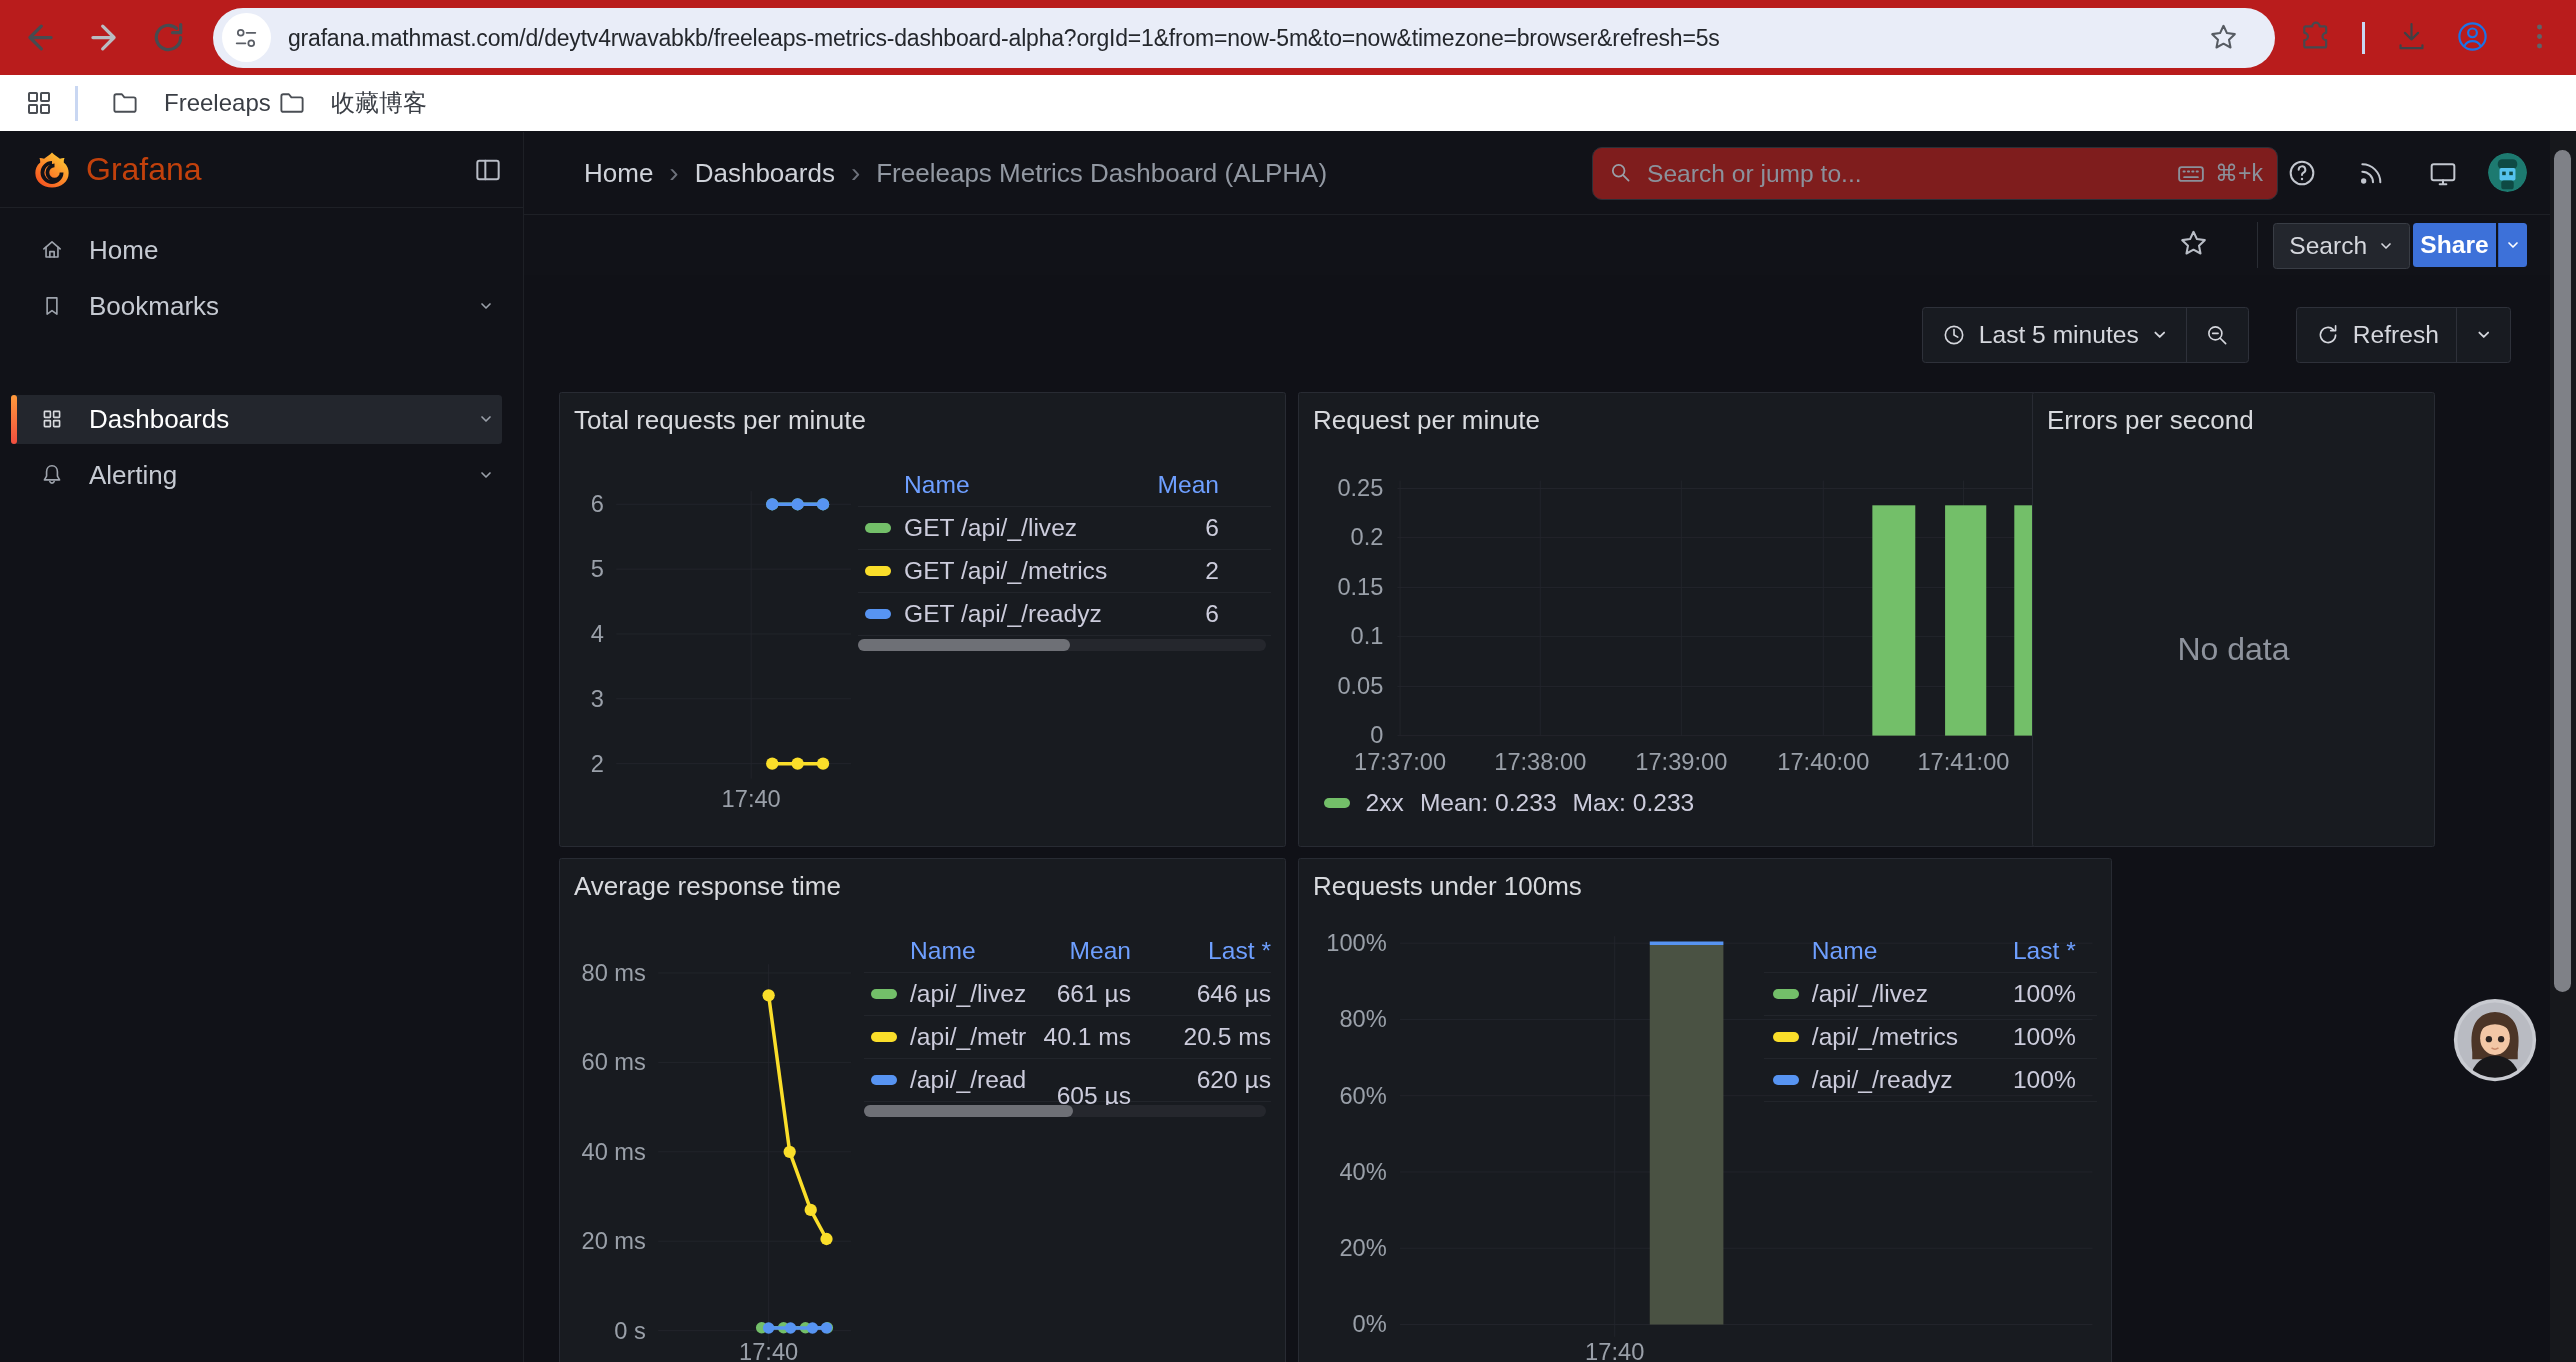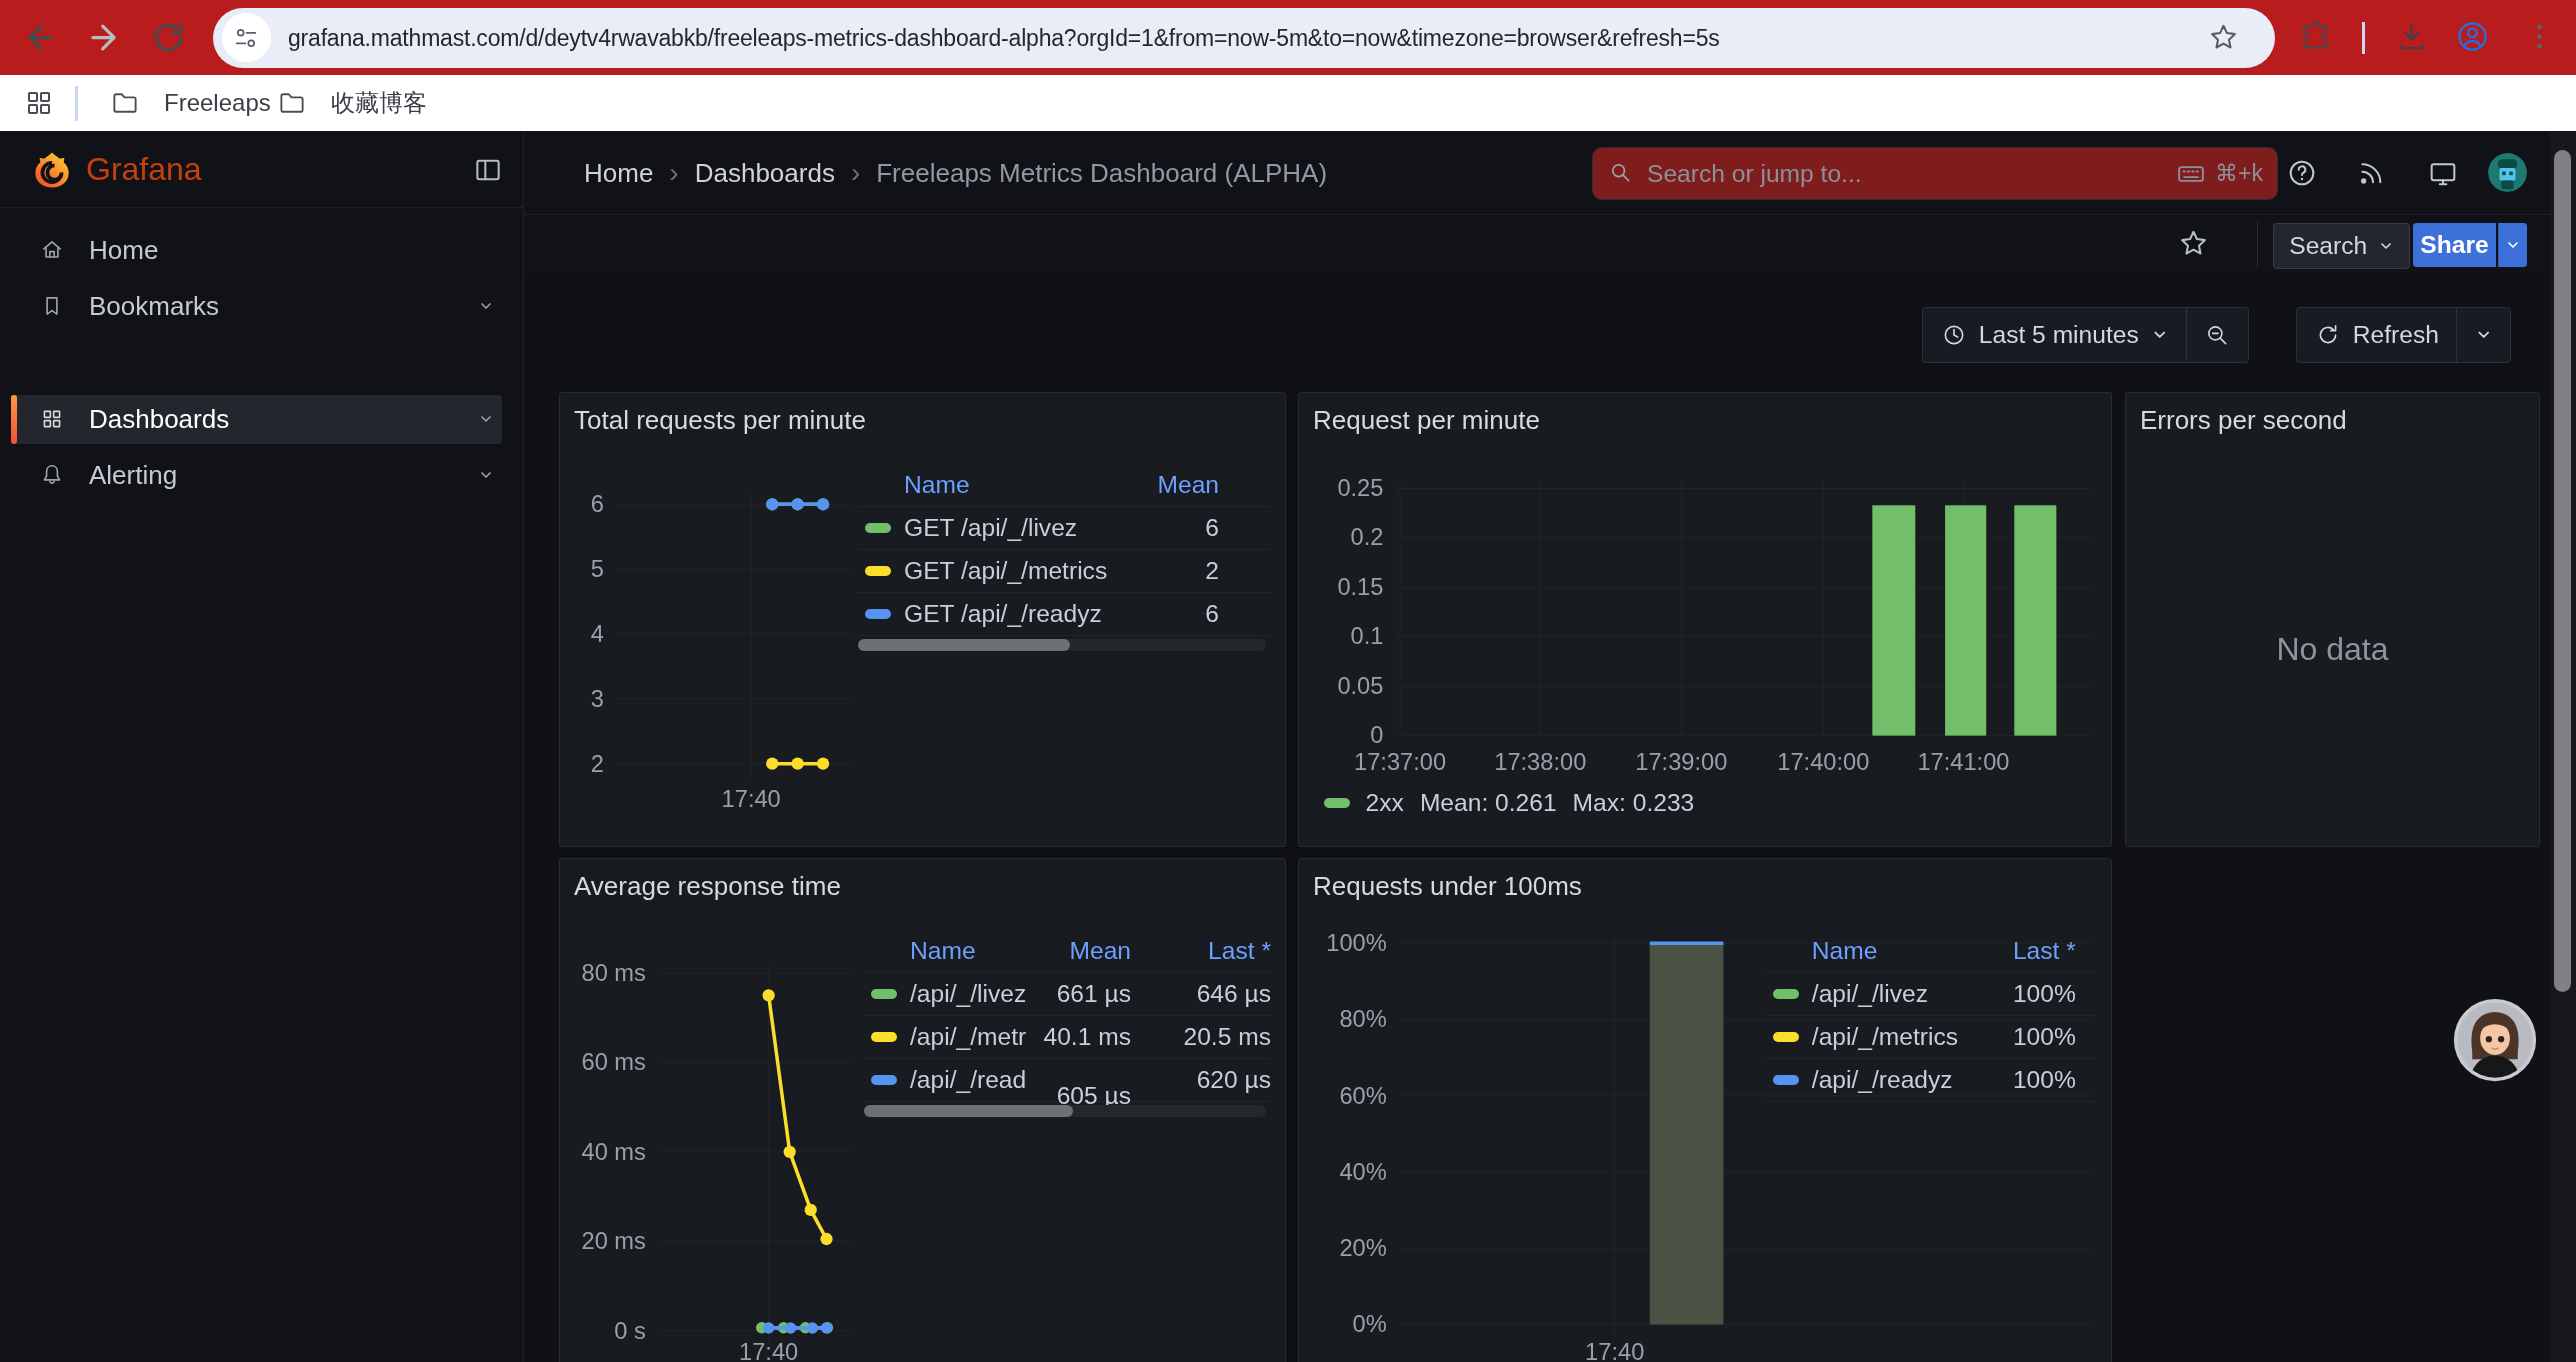--- a/index.html
+++ b/index.html
@@ -69,21 +69,21 @@
   .bg-div{width:0.9px;background:#2e313a;}
   .btn-group svg{width:26px;height:26px;}
   .btn-group .chev{width:17.5px;height:17.5px;}
   #time-group{left:1398px;}
   #refresh-group{left:1772px;}
 
   
   .panel{position:absolute;background:#181b20;border:0.9px solid #282b33;border-radius:2.6px;overflow:hidden;}
   #p1{left:35px;top:117px;width:725px;height:453px;}
   #p2{left:774px;top:117px;width:812px;height:453px;}
-  #p3{left:1601px;top:117px;width:401px;height:453px;padding-left:12px;}
+  #p3{left:1508px;top:117px;width:401px;height:453px;}
   #p4{left:35px;top:583px;width:725px;height:526px;}
   #p5{left:774px;top:583px;width:812px;height:526px;}
   .ptitle{position:absolute;top:12.3px;left:14px;font-size:26px;font-weight:500;color:#d8dade;cursor:pointer;white-space:nowrap;}
   .chart{position:absolute;left:0;top:0;}
   .nodata{position:absolute;left:0;right:0;top:238px;text-align:center;font-size:32px;color:#8e939d;}
 
   
   .legend{position:absolute;font-size:24.6px;color:#ccccdc;border-bottom:0.9px solid #22252b;}
   .lrow{display:flex;align-items:center;height:42px;border-top:0.9px solid #22252b;padding-left:7px;}
   .lrow.lhead{border-top:none;color:#6e9fff;}
@@ -437,21 +437,21 @@
           <text x="598" y="430" text-anchor="middle" fill="#9aa0a9" font-size="27">17:40:00</text>
           <line x1="758" y1="100" x2="758" y2="391" stroke="#23262d"></line>
           <text x="758" y="430" text-anchor="middle" fill="#9aa0a9" font-size="27">17:41:00</text>
           <rect x="654" y="128.176" width="49" height="262.824" fill="#73BF69"></rect>
           <rect x="737" y="128.176" width="47" height="262.824" fill="#73BF69"></rect>
           <rect x="816" y="128.176" width="48" height="262.824" fill="#73BF69"></rect>
         </svg>
       <div class="p2legend">
         <div class="pill" style="background:#73BF69"></div>
         <span>2xx</span>
-        <span>Mean: 0.261</span>
+        <span>Mean: 0.233</span>
         <span>Max: 0.233</span>
       </div>
     </div>
 
     <div class="panel" id="p3">
       <div class="ptitle">Errors per second</div>
       <div class="nodata">No data</div>
     </div>
 
     <div class="panel" id="p4">

